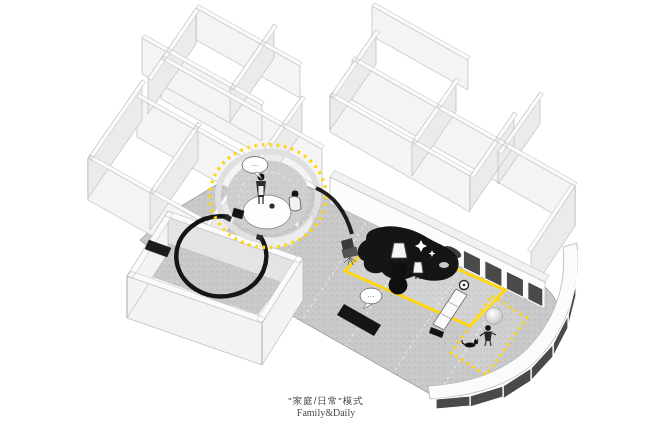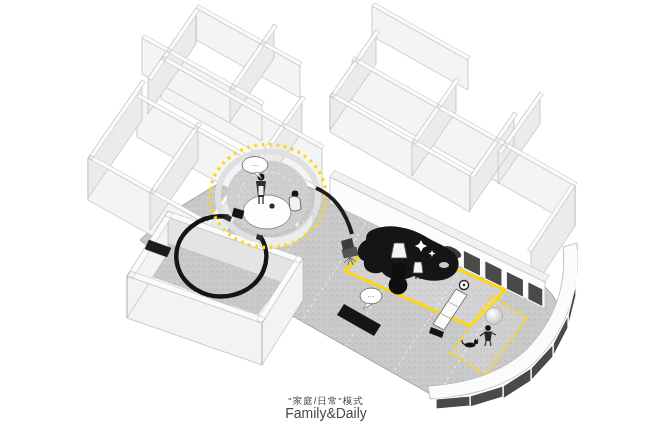--- a/index.html
+++ b/index.html
@@ -1,21 +1,21 @@
 <!DOCTYPE html>
 <html><head>
 <meta charset="utf-8">
 <style>
   html,body{margin:0;padding:0;background:#ffffff;}
   .stage{position:relative;width:652px;height:435px;background:#ffffff;overflow:hidden;
          font-family:"Liberation Sans","DejaVu Sans",sans-serif;}
   .stage svg{position:absolute;left:0;top:0;}
   .caption{position:absolute;left:0;top:394px;width:652px;text-align:center;color:#3c3c3c;}
   .caption .zh{font-size:9.5px;letter-spacing:1px;line-height:13px;}
-  .caption .en{font-size:14px;color:#4a4a4a;line-height:12px;}
+  .caption .en{font-size:10px;color:#4a4a4a;line-height:12px;font-family:Liberation Serif, serif;}
   .wallU{fill:#f4f4f4;stroke:#b9b9b9;stroke-width:.7;}
   .wallV{fill:#ebebeb;stroke:#b9b9b9;stroke-width:.7;}
   .wallTop{fill:#fbfbfb;stroke:#bcbcbc;stroke-width:.55;}
   .kitFace{fill:#f3f3f3;stroke:#b5b5b5;stroke-width:.7;}
   .kitInner{fill:#e4e4e4;stroke:#b5b5b5;stroke-width:.5;}
   .gridline{stroke:#ffffff;stroke-width:.9;stroke-dasharray:3 3.5;opacity:.8;fill:none;}
   .figStroke{stroke:#4d4d4d;stroke-width:.8;}
 </style>
 </head>
 <body>

